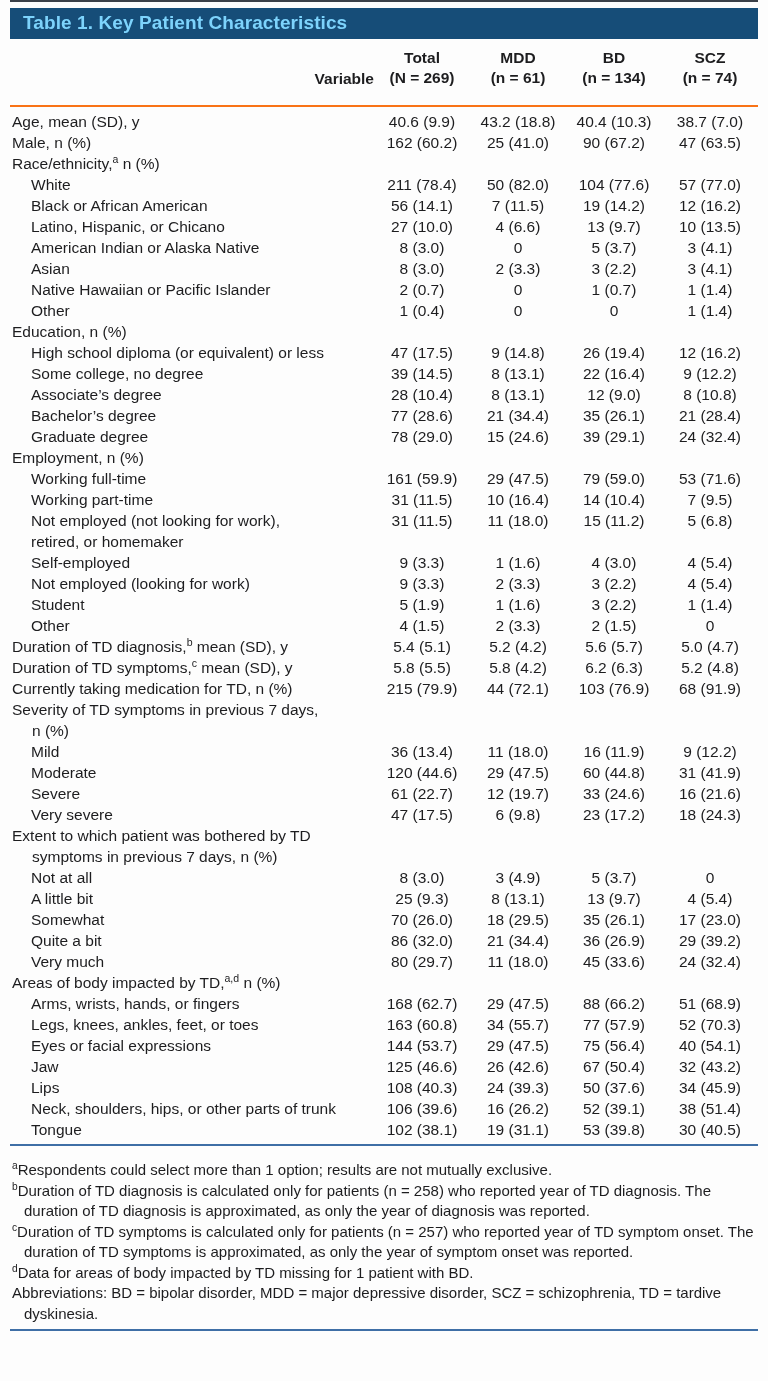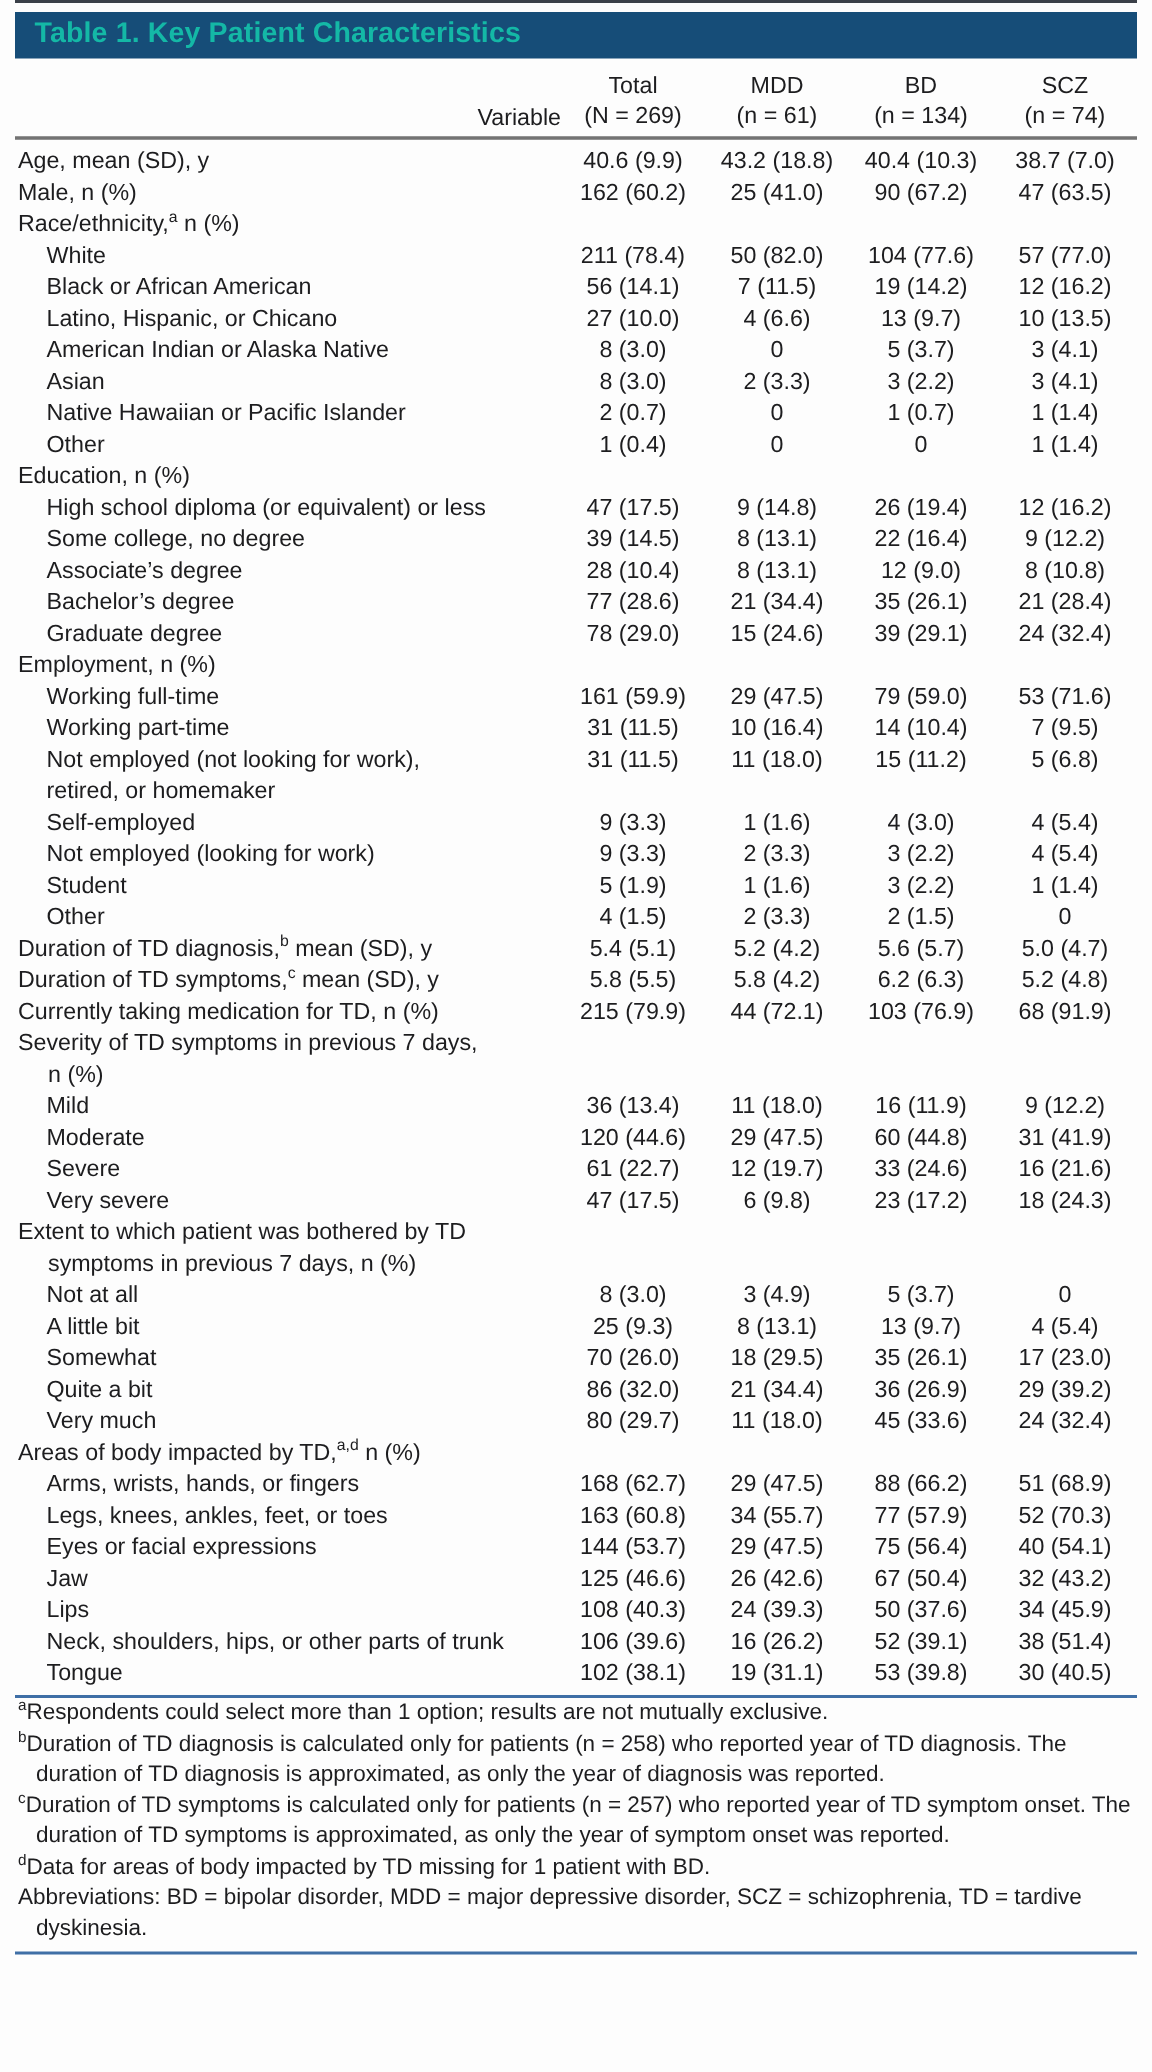--- a/index.html
+++ b/index.html
@@ -14,40 +14,40 @@
   }
   .top-rule {
     height: 2px;
     margin: 0 10px;
     background: #3b4048;
   }
   .page { padding: 0 10px; }
   .title-bar {
     margin-top: 6px;
     background: #164d78;
-    color: #14b8a6;
+    color: #7dd3fc;
     font-size: 19px;
     line-height: 22px;
     font-weight: bold;
     padding: 4px 12px 5px 13px;
     letter-spacing: 0.1px;
   }
   table.tbl {
     width: 100%;
     border-collapse: collapse;
     table-layout: fixed;
     font-size: 15.5px;
   }
   col.c-var { width: 364px; }
   col.c-num { width: 96px; }
   thead th {
-    font-weight: normal;
+    font-weight: bold;
     vertical-align: bottom;
-    padding: 9px 0 3px 0;
-    border-bottom: 2px solid #737373;
+    padding: 9px 0 17px 0;
+    border-bottom: 2px solid #f97316;
   }
   th.var-h { text-align: right; padding-left: 2px; font-size: 15.5px; }
   th .grp, th .grp-n { display: block; text-align: center; line-height: 20px; }
   tbody td {
     padding: 0;
     vertical-align: top;
     line-height: 21px;
   }
   tbody tr:first-child td { padding-top: 4px; }
   tbody tr:last-child td { padding-bottom: 3px; }
@@ -57,21 +57,21 @@
   .line { display: block; }
   .cont-ind0 { padding-left: 20px; }
   .cont-ind1 { padding-left: 0; }
   sup { font-size: 68%; line-height: 0; vertical-align: super; }
   .blue-rule {
     height: 2px;
     background: #3f6fa6;
     margin-top: 1px;
   }
   .blue-rule.bottom { margin-top: 5px; }
-  .footnotes { margin-top: 0; padding-left: 2px; }
+  .footnotes { margin-top: 14px; padding-left: 2px; }
   .fn {
     font-size: 15px;
     line-height: 20.5px;
     padding-left: 12px;
     text-indent: -12px;
   }
 </style>
 </head>
 <body>
 

